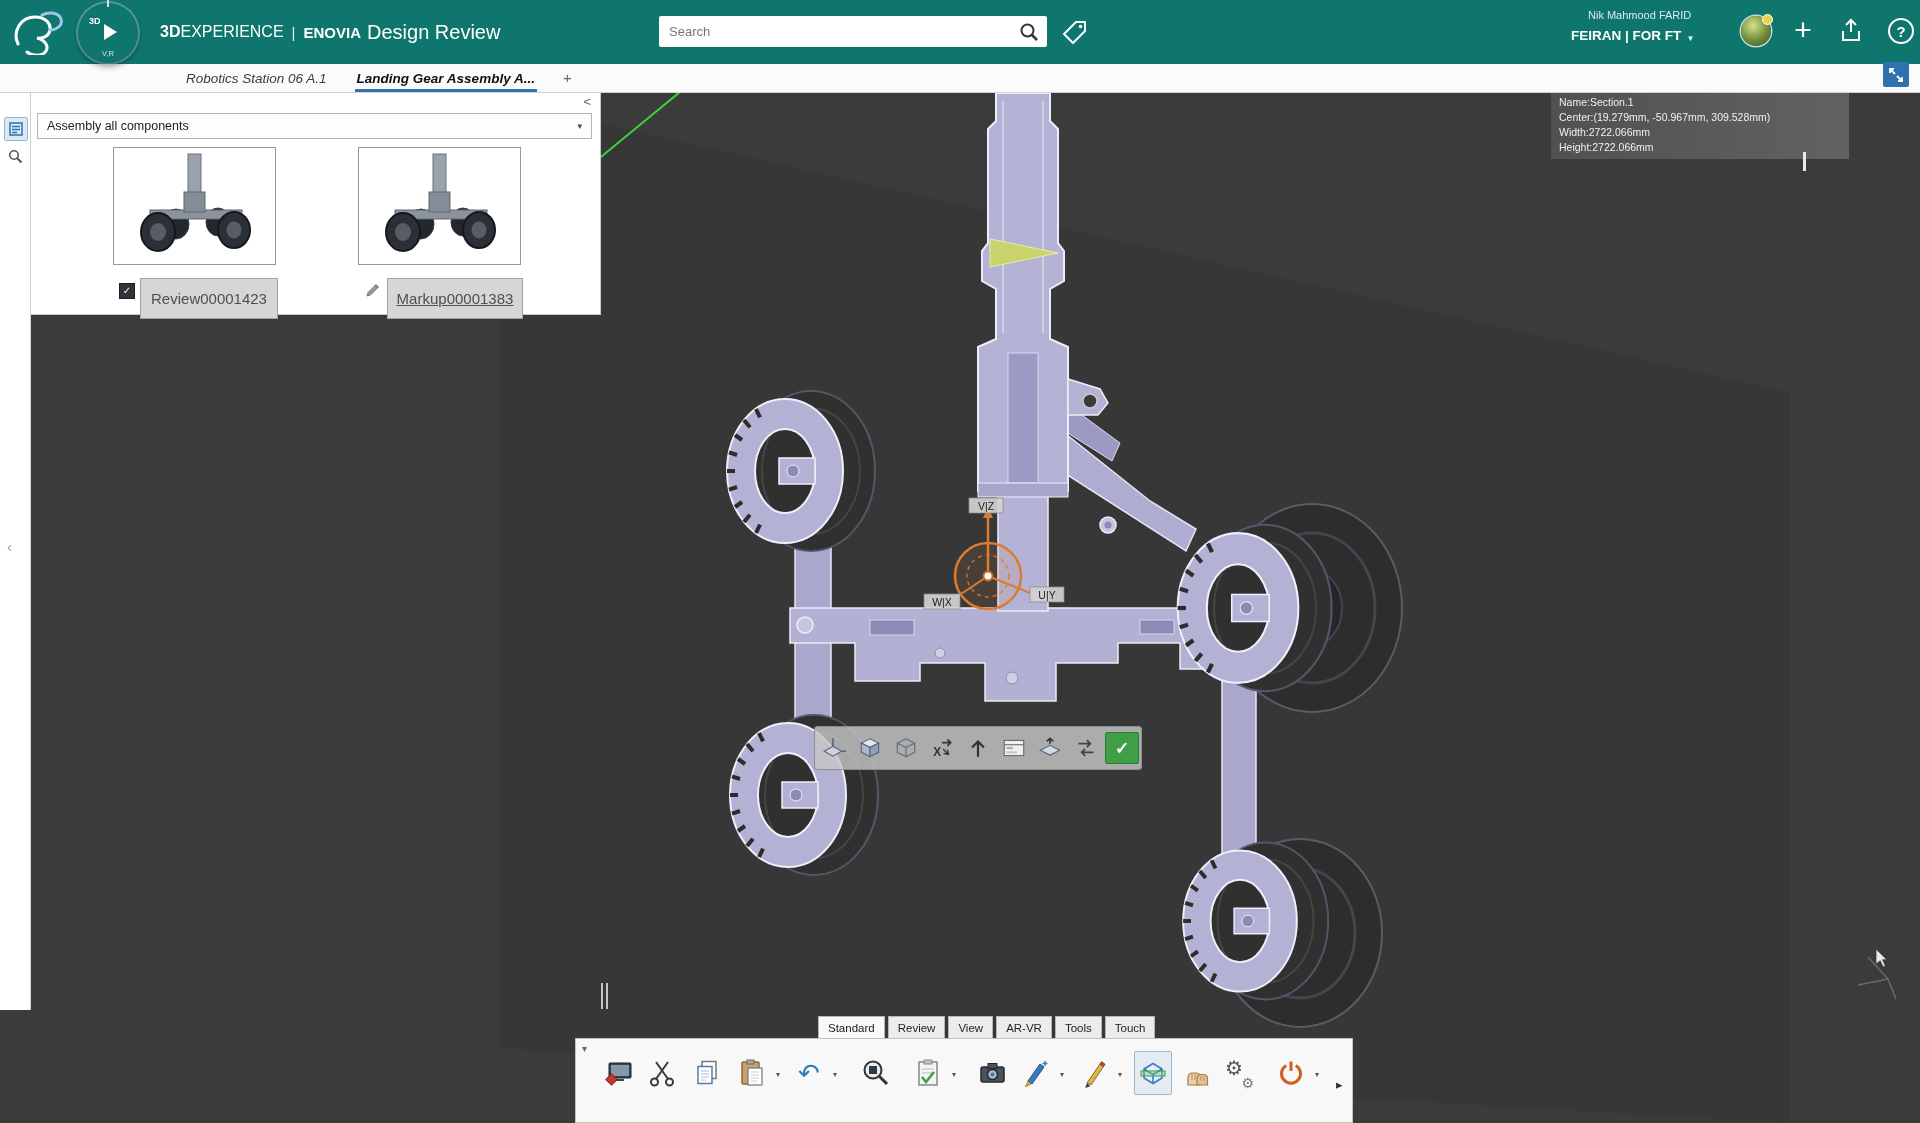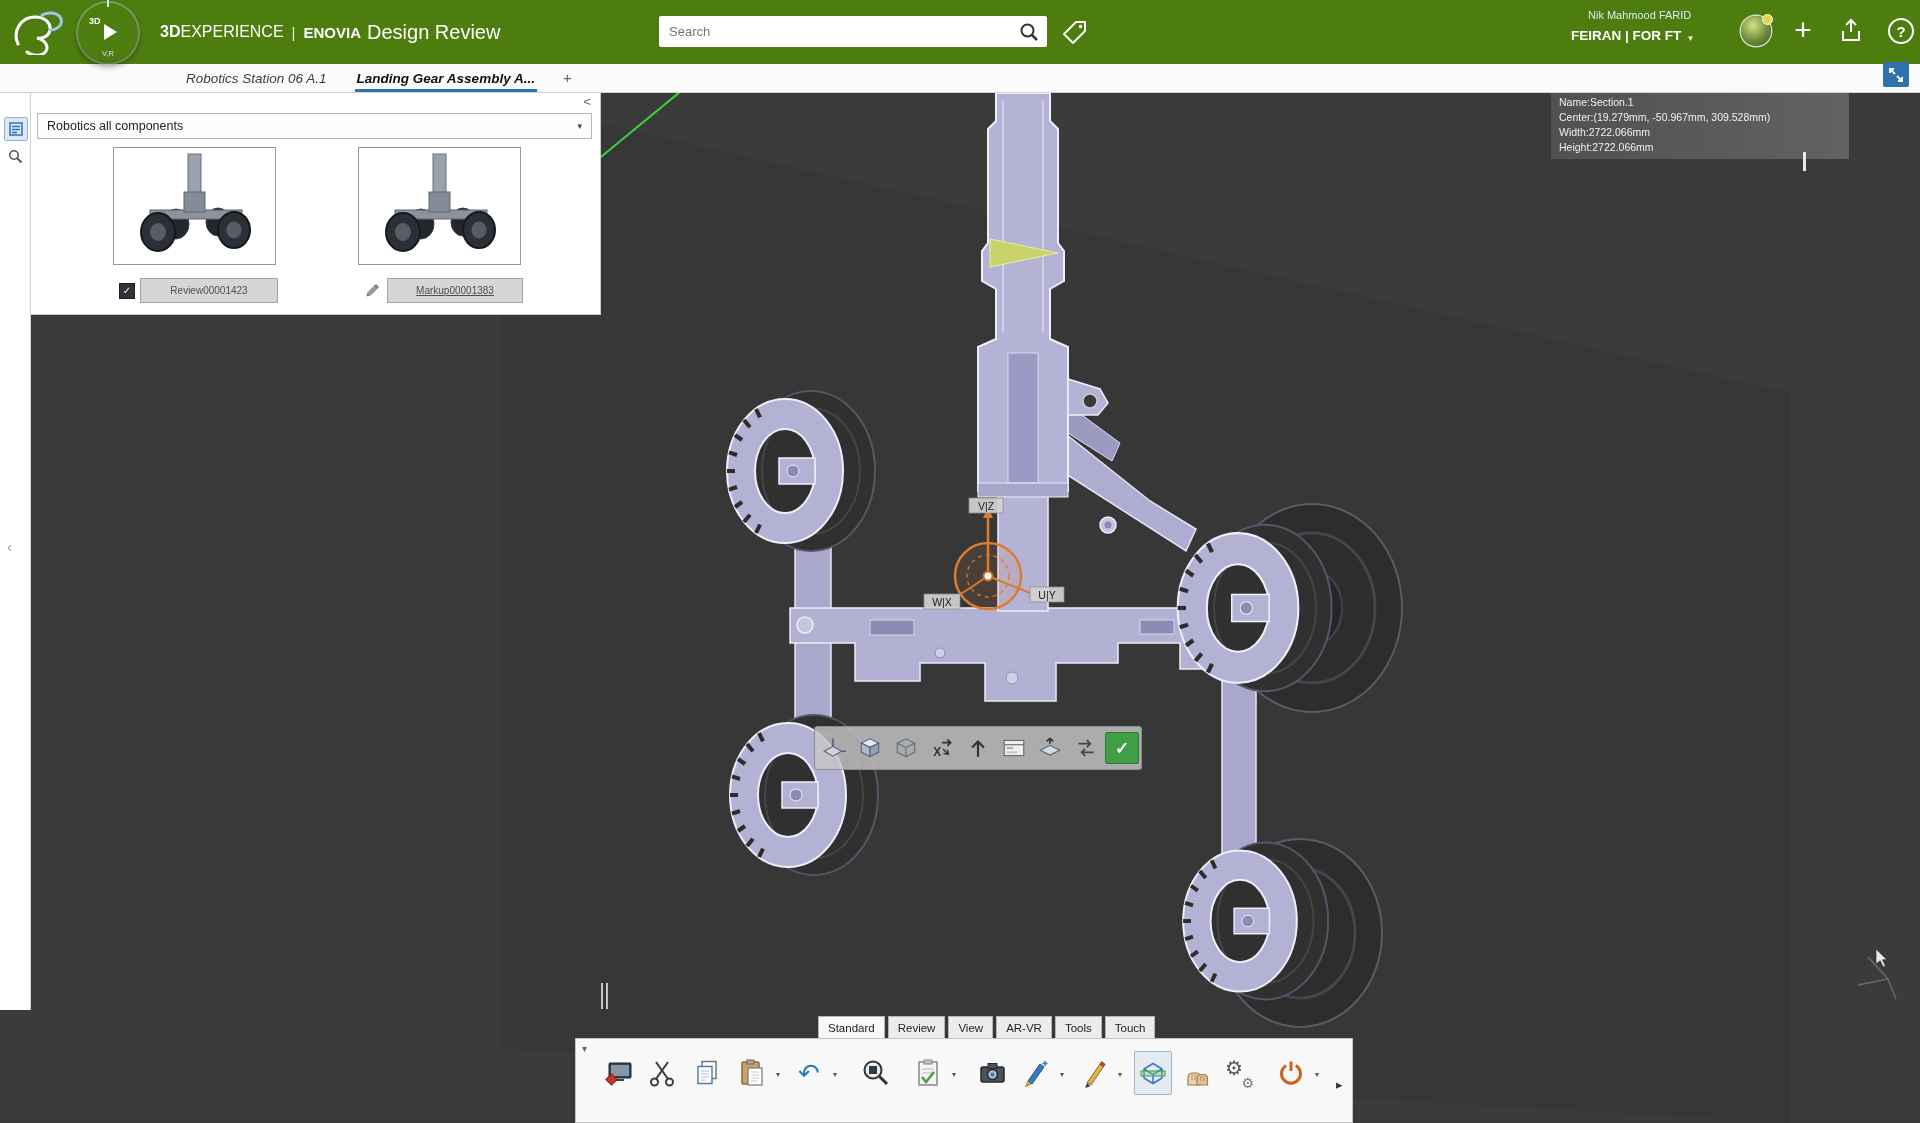--- a/index.html
+++ b/index.html
@@ -1,21 +1,21 @@
 <!DOCTYPE html>
 <html><head>
 <meta charset="utf-8">
 <style>
   html,body{margin:0;padding:0;background:#222;}
   .page{position:relative;width:1920px;height:1123px;background:#3b3b3b;overflow:hidden;
         font-family:"Liberation Sans",sans-serif;-webkit-font-smoothing:antialiased;}
   svg text{font-family:"Liberation Sans",sans-serif;}
 
   
-  .topbar{position:absolute;left:0;top:0;width:1920px;height:64px;background:#4d7c0f;z-index:10;}
+  .topbar{position:absolute;left:0;top:0;width:1920px;height:64px;background:#0f766e;z-index:10;}
   .logo{position:absolute;left:12px;top:9px;width:52px;height:46px;}
   .compass{position:absolute;left:78px;top:3px;width:60px;height:60px;border-radius:50%;
            background:radial-gradient(circle at 35% 32%,#3f90c8,#0c4a78 58%,#07declare 0),radial-gradient(circle at 35% 32%,#3f90c8,#0c4a78 58%,#063052);
            box-shadow:0 0 0 2px rgba(210,230,245,.35),0 3px 6px rgba(0,0,0,.45);}
   .compass .c3d{position:absolute;left:11px;top:13px;font-size:9px;font-weight:bold;color:#fff;}
   .compass .play{position:absolute;left:26px;top:21px;width:0;height:0;border-left:13px solid #fff;
                  border-top:8px solid transparent;border-bottom:8px solid transparent;}
   .compass .cvr{position:absolute;left:0;right:0;bottom:5px;text-align:center;font-size:7.5px;color:#cfe3f2;}
   .compass::before{content:'';position:absolute;left:29px;top:-3px;width:2px;height:7px;background:#cfe0ee;}
   .brand{position:absolute;left:160px;top:0;height:64px;display:flex;align-items:center;color:#fff;}
@@ -77,22 +77,22 @@
   .lpanel{position:absolute;left:31px;top:93px;width:570px;height:222px;background:#fff;z-index:5;
           border-right:1px solid #c9c9c9;border-bottom:1px solid #c9c9c9;box-sizing:border-box;}
   .lp-collapse{position:absolute;right:9px;top:1px;font-size:13px;color:#666;cursor:pointer;}
   .lp-dd{position:absolute;left:6px;right:8px;top:20px;height:26px;border:1px solid #b5b5b5;background:#fdfdfd;
          display:flex;align-items:center;justify-content:space-between;padding:0 9px;font-size:12.5px;color:#222;
          cursor:pointer;box-sizing:border-box;}
   .lp-dd .ddcaret{font-size:9px;color:#444;}
   .thumb{position:absolute;top:54px;width:163px;height:118px;background:#fff;border:1px solid #979797;
          box-sizing:border-box;cursor:pointer;}
   .thumb.t1{left:82px;} .thumb.t2{left:327px;}
-  .chip{position:absolute;top:185px;height:25px;background:#d6d6d6;border:1px solid #a3a3a3;box-sizing:border-box;
-        display:flex;align-items:center;justify-content:center;font-size:10px;color:#4f4f4f;cursor:pointer;}
+  .chip{position:absolute;top:185px;height:41px;background:#d6d6d6;border:1px solid #a3a3a3;box-sizing:border-box;
+        display:flex;align-items:center;justify-content:center;font-size:15px;color:#4f4f4f;cursor:pointer;}
   .chip.c1{left:109px;width:138px;}
   .chip.c2{left:356px;width:136px;text-decoration:underline;}
   .cb{position:absolute;left:88px;top:190px;width:14px;height:14px;background:#30343a;border:1px solid #1c1f23;
       color:#fff;font-size:10px;line-height:13px;text-align:center;cursor:pointer;}
   .mkicon{position:absolute;left:334px;top:189px;width:16px;height:16px;}
 
   
   .btabs{position:absolute;left:818px;top:1016px;display:flex;gap:3px;z-index:6;}
   .btab{height:22px;padding:0 9px;display:flex;align-items:center;font-size:11.5px;color:#222;background:#ececec;
         border:1px solid #b5b5b5;border-bottom:none;box-sizing:border-box;cursor:pointer;}
@@ -357,21 +357,21 @@
         <circle cx="6" cy="6" r="4.2" fill="none" stroke="#555" stroke-width="1.6"></circle>
         <line x1="9.2" y1="9.2" x2="13.5" y2="13.5" stroke="#555" stroke-width="2"></line>
       </svg>
     </div>
     <div class="lschev">‹</div>
   </div>
 
   <div class="lpanel">
     <div class="lp-collapse">&lt;</div>
     <div class="lp-dd">
-      <span>Robotics all components</span>
+      <span>Assembly all components</span>
       <span class="ddcaret">▾</span>
     </div>
     <div class="thumb t1"><svg width="161" height="116" viewBox="0 0 161 116">
           <ellipse cx="62" cy="76" rx="13" ry="15" fill="#23272c" stroke="#3a3f45"></ellipse>
           <ellipse cx="104" cy="74" rx="12" ry="14" fill="#23272c" stroke="#3a3f45"></ellipse>
           <rect x="36" y="62" width="92" height="9" fill="#8b949e" stroke="#5f666d"></rect>
           <rect x="74" y="6" width="13" height="44" fill="#9aa3ad" stroke="#6b737c"></rect>
           <rect x="70" y="44" width="21" height="20" fill="#848d97" stroke="#5f666d"></rect>
           <ellipse cx="44" cy="84" rx="17" ry="19" fill="#2b3036" stroke="#15181c" stroke-width="2"></ellipse>
           <ellipse cx="44" cy="84" rx="8" ry="9" fill="#565d64"></ellipse>

